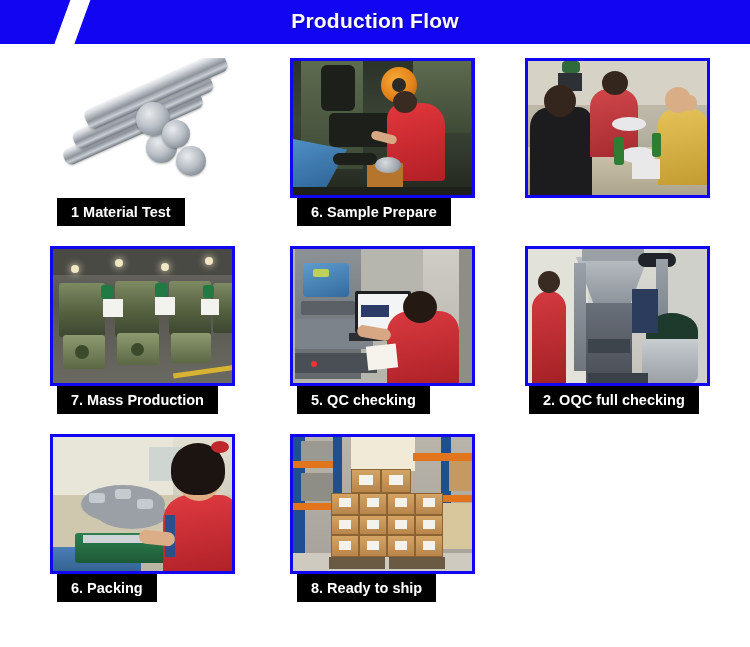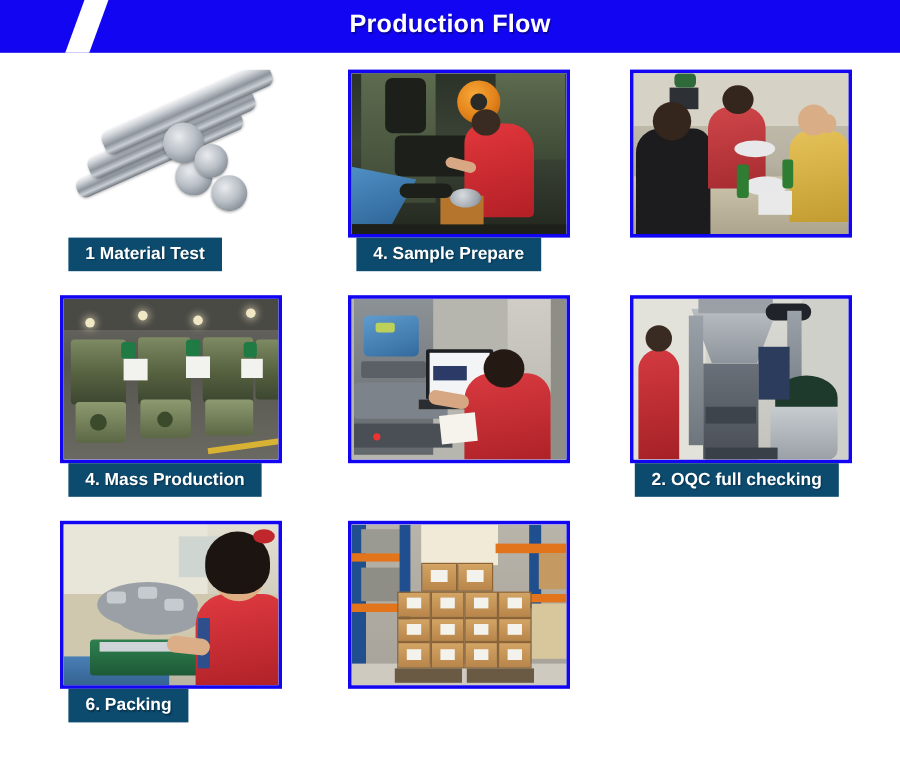--- a/index.html
+++ b/index.html
@@ -93,26 +93,26 @@
   }
 
   .caption {
     position: absolute;
     left: 27px;
     top: 148px;
     min-width: 100px;
     height: 28px;
     line-height: 28px;
     padding: 0 14px;
-    background: #0c4a6e;
+    background: #000000;
     color: #ffffff;
     font-size: 14.5px;
     font-weight: bold;
     white-space: nowrap;
-    text-align: right;
+    text-align: left;
     box-sizing: border-box;
     text-shadow: 1px 1px 1px rgba(0,0,0,0.3);
   }
   .caption.wide { left: 24px; }
   .sh { position: absolute; }
 
   
   .bars-bg { background: #ffffff; }
   .bar {
     position: absolute;
@@ -248,21 +248,21 @@
           <div class="sh p2-shirt" style="left:94px; top:42px; width:58px; height:78px;"></div>
           <div class="sh p2-head" style="left:100px; top:30px; width:24px; height:22px;"></div>
           <div class="sh p2-arm" style="left:78px; top:72px; width:26px; height:9px; transform:rotate(14deg);"></div>
           <div class="sh p2-tarp" style="left:0; top:78px; width:54px; height:48px; clip-path: polygon(0 0, 100% 22%, 62% 100%, 0 100%);"></div>
           <div class="sh p2-box" style="left:74px; top:102px; width:36px; height:26px;"></div>
           <div class="sh p2-pan" style="left:82px; top:96px; width:26px; height:16px;"></div>
           <div class="sh p2-dark" style="left:40px; top:92px; width:44px; height:12px; border-radius:6px;"></div>
           <div class="sh p2-dark" style="left:0; top:126px; width:185px; height:14px;"></div>
         </div>
       </div>
-      <div class="caption">4. Sample Prepare</div>
+      <div class="caption">6. Sample Prepare</div>
     </div>
 
     <div class="cell c2">
       <div class="photo framed">
         <div class="scene p3-bg">
           <div class="sh p3-wall" style="left:0; top:0; width:185px; height:44px;"></div>
           <div class="sh p3-monitor" style="left:30px; top:12px; width:24px; height:18px;"></div>
           <div class="sh" style="left:34px; top:0; width:18px; height:12px; background:#2f6b3a; border-radius:4px;"></div>
           <div class="sh p3-table" style="left:0; top:86px; width:185px; height:54px;"></div>
           <div class="sh p3-dark-shirt" style="left:2px; top:46px; width:62px; height:94px;"></div>
@@ -303,21 +303,21 @@
           <div class="sh p4-bag" style="left:102px; top:48px; width:20px; height:18px;"></div>
           <div class="sh p4-bag" style="left:148px; top:50px; width:18px; height:16px;"></div>
           <div class="sh p4-base" style="left:10px; top:86px; width:42px; height:34px;"></div>
           <div class="sh p4-base" style="left:64px; top:84px; width:42px; height:32px;"></div>
           <div class="sh p4-base" style="left:118px; top:84px; width:40px; height:30px;"></div>
           <div class="sh" style="left:22px; top:96px; width:14px; height:14px; background:#3c4a2c; border-radius:50%;"></div>
           <div class="sh" style="left:78px; top:94px; width:13px; height:13px; background:#3c4a2c; border-radius:50%;"></div>
           <div class="sh p4-floorline" style="left:120px; top:120px; width:65px; height:5px; transform:rotate(-8deg);"></div>
         </div>
       </div>
-      <div class="caption">4. Mass Production</div>
+      <div class="caption">7. Mass Production</div>
     </div>
 
     <div class="cell c1">
       <div class="photo framed">
         <div class="scene p5-bg">
           <div class="sh" style="left:0; top:0; width:130px; height:140px; background:#b6b5ae;"></div>
           <div class="sh p5-machine" style="left:2px; top:0; width:66px; height:130px;"></div>
           <div class="sh p5-blue" style="left:10px; top:14px; width:46px; height:34px;"></div>
           <div class="sh" style="left:20px; top:20px; width:16px; height:8px; background:#bcd05a; border-radius:2px;"></div>
           <div class="sh" style="left:8px; top:52px; width:54px; height:14px; background:#5a6066; border-radius:2px;"></div>
@@ -328,20 +328,21 @@
           <div class="sh p5-screen" style="left:65px; top:45px; width:50px; height:36px;"></div>
           <div class="sh p5-screenbar" style="left:68px; top:56px; width:28px; height:12px;"></div>
           <div class="sh" style="left:56px; top:84px; width:64px; height:8px; background:#2b2d30;"></div>
           <div class="sh p5-shirt" style="left:94px; top:62px; width:72px; height:78px;"></div>
           <div class="sh p5-head" style="left:110px; top:42px; width:34px; height:32px;"></div>
           <div class="sh p5-skin" style="left:64px; top:78px; width:34px; height:12px; transform:rotate(10deg);"></div>
           <div class="sh p5-paper" style="left:74px; top:96px; width:30px; height:24px; transform:rotate(-6deg);"></div>
           <div class="sh" style="left:166px; top:0; width:19px; height:140px; background:#8e8d86;"></div>
         </div>
       </div>
+      <div class="caption">5. QC checking</div>
     </div>
 
     <div class="cell c2">
       <div class="photo framed">
         <div class="scene p6-bg">
           <div class="sh p6-wall" style="left:0; top:0; width:60px; height:140px;"></div>
           <div class="sh" style="left:140px; top:0; width:45px; height:140px; background:#cfd0ca;"></div>
           <div class="sh p6-hopper" style="left:48px; top:8px; width:72px; height:46px;"></div>
           <div class="sh" style="left:54px; top:0; width:62px; height:12px; background:#9aa0a6;"></div>
           <div class="sh" style="left:110px; top:4px; width:38px; height:14px; background:#20242a; border-radius:8px;"></div>
@@ -429,16 +430,17 @@
           <div class="sh p8-box" style="left:66px; top:98px; width:28px; height:22px;"></div>
           <div class="sh p8-label" style="left:74px; top:104px; width:12px; height:9px;"></div>
           <div class="sh p8-box" style="left:94px; top:98px; width:28px; height:22px;"></div>
           <div class="sh p8-label" style="left:102px; top:104px; width:12px; height:9px;"></div>
           <div class="sh p8-box" style="left:122px; top:98px; width:28px; height:22px;"></div>
           <div class="sh p8-label" style="left:130px; top:104px; width:12px; height:9px;"></div>
           <div class="sh p8-pallet" style="left:36px; top:120px; width:56px; height:12px;"></div>
           <div class="sh p8-pallet" style="left:96px; top:120px; width:56px; height:12px;"></div>
         </div>
       </div>
+      <div class="caption">8. Ready to ship</div>
     </div>
 
   </div>
 </div>
 
 </body></html>

